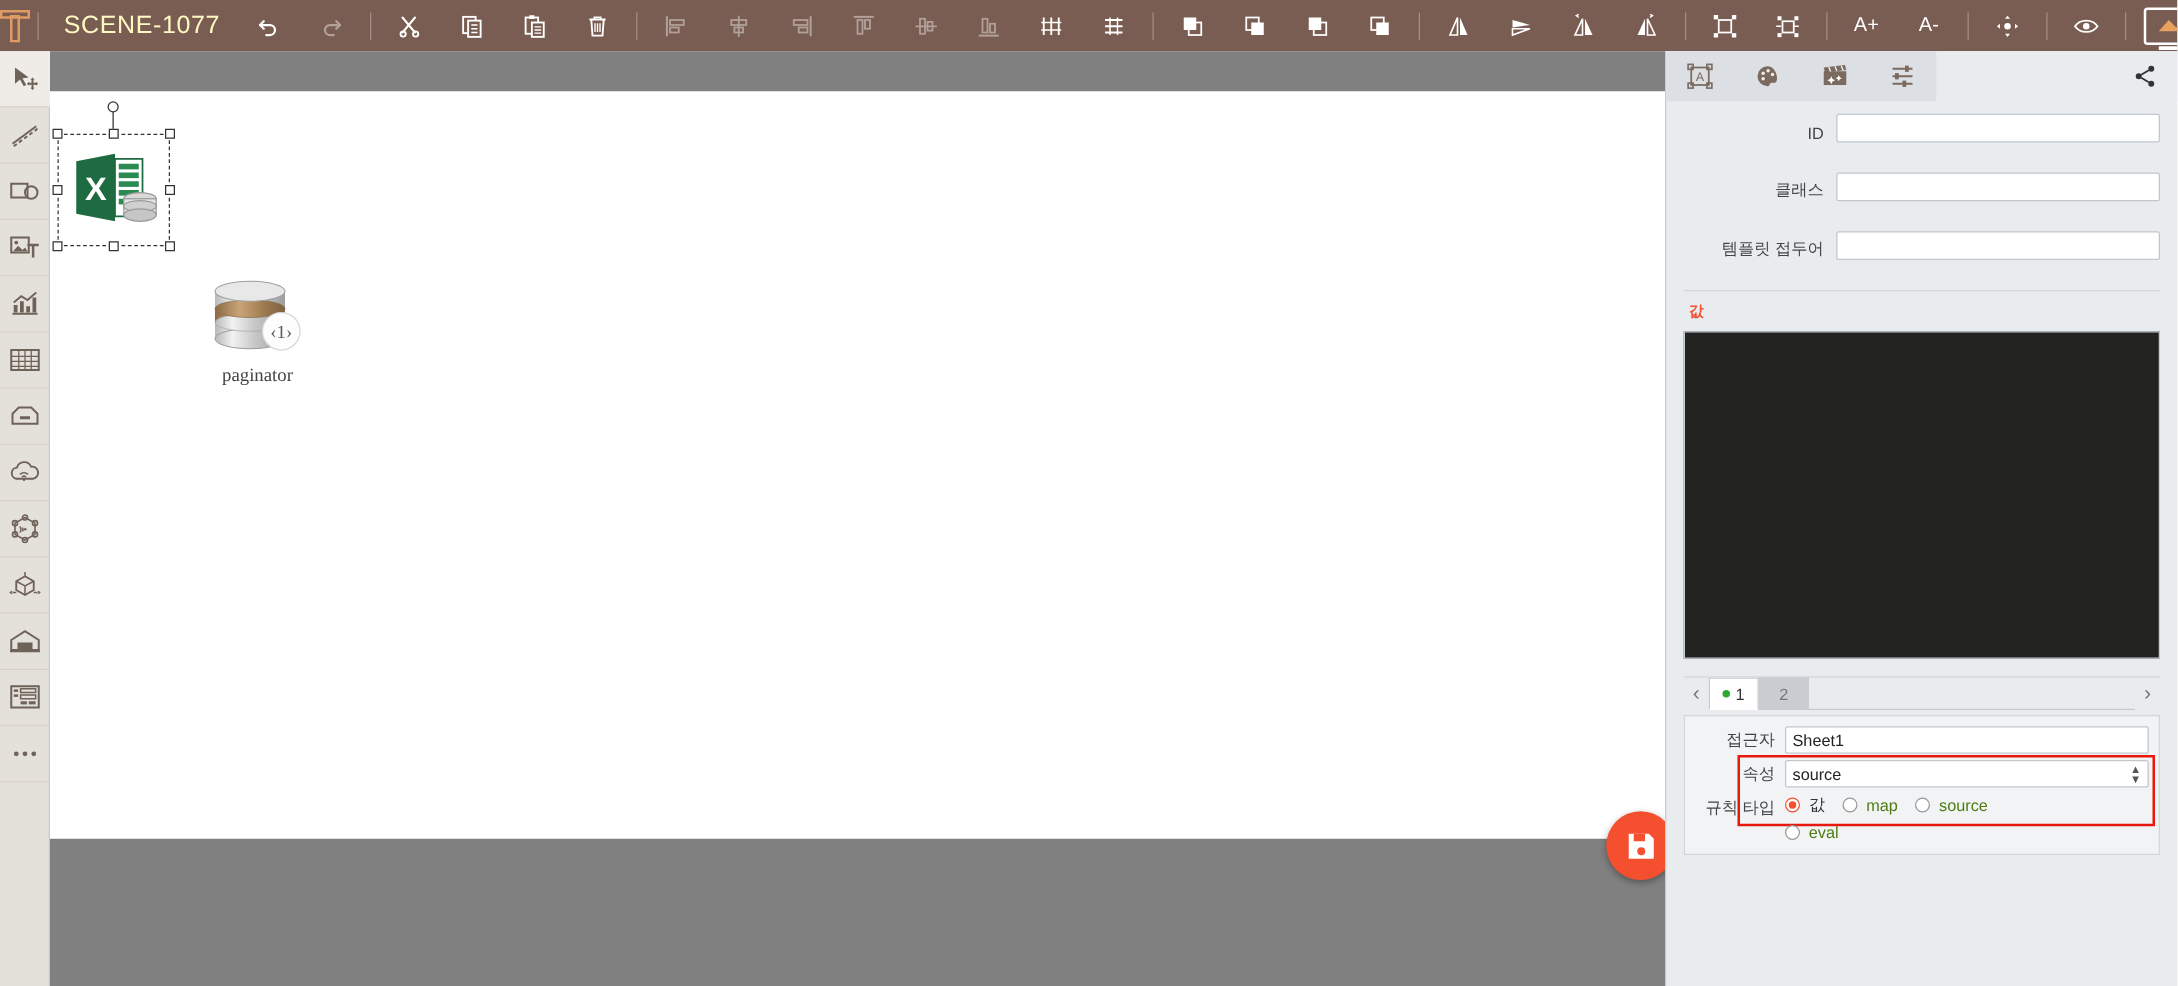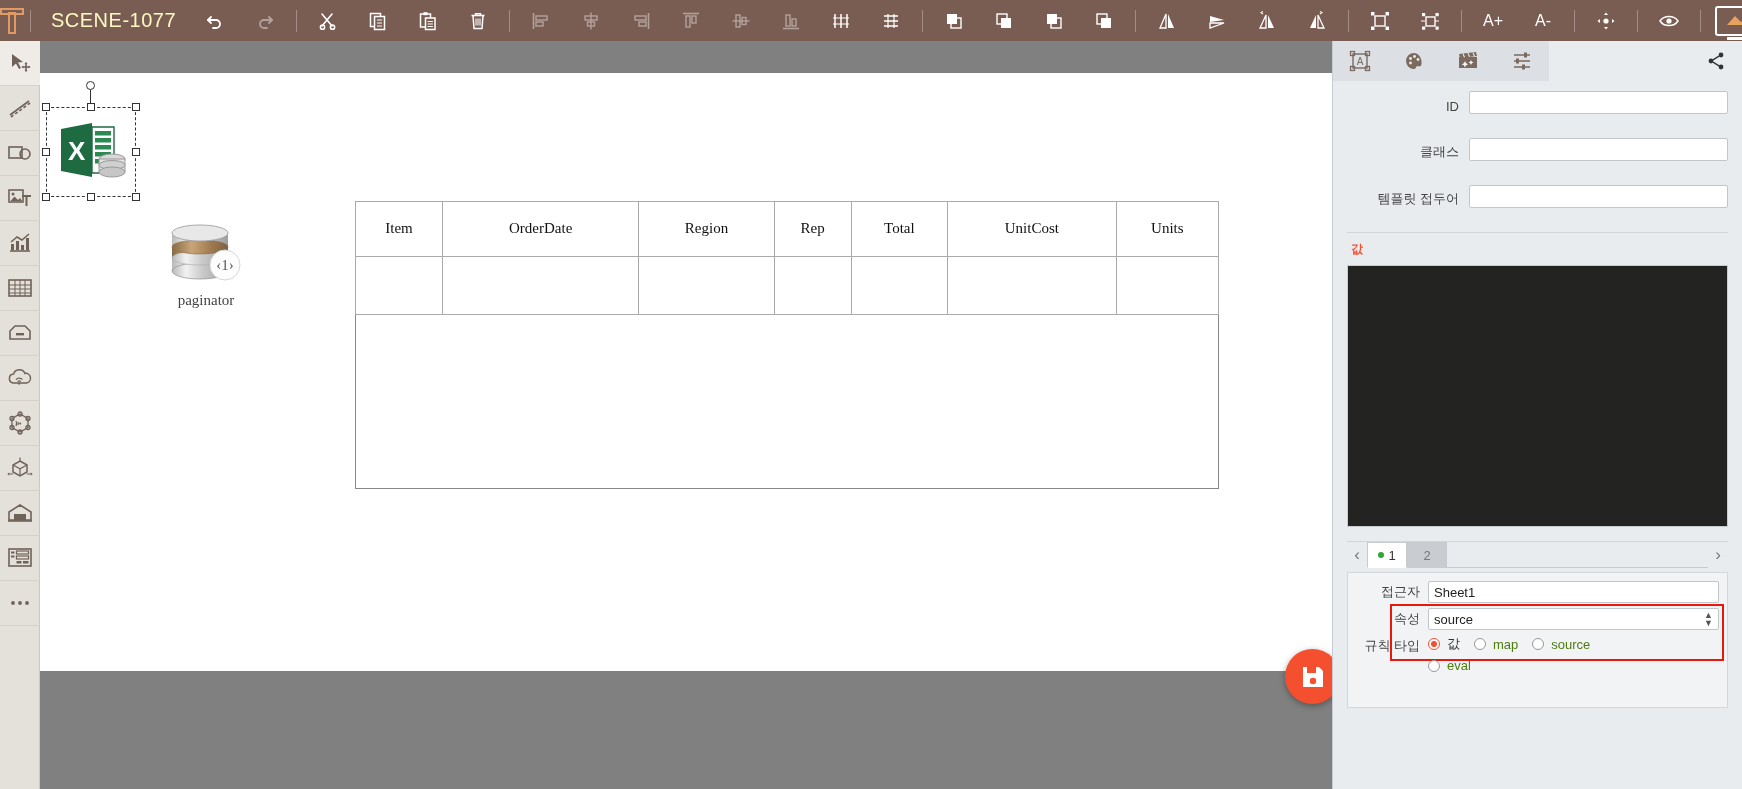--- a/index.html
+++ b/index.html
@@ -203,21 +203,21 @@
   }
   .kv-tab.sel {
     background: #fff; color: #333; border-bottom: 1px solid #fff;
   }
   .kv-dot {
     width: 6px; height: 6px; border-radius: 50%; background: #2fa82f;
     margin-right: 4px; flex: 0 0 auto;
   }
   .kv-card {
     background: #f1f3f5; border: 1px solid #d3d7db;
-    padding: 8px 8px 12px 8px; position: relative; height: 136px;
+    padding: 8px 8px 12px 8px; position: relative; height: 112px;
   }
   .kv-row { display:flex; align-items:center; margin-bottom: 5px; }
   .kv-label { width: 72px; text-align: right; padding-right: 8px; font-size: 13px; color:#444; }
   .kv-input {
     flex: 1; height: 22px; background: #fff; border: 1px solid #c2c6cb;
     font-size: 13px; padding: 0 5px; color:#222; border-radius: 2px;
     font-family: "Liberation Sans", sans-serif;
   }
   .kv-select {
     flex: 1; height: 22px; background: #fff; border: 1px solid #c2c6cb;
@@ -670,45 +670,20 @@
           <rect x="5" y="26" width="56" height="11" fill="url(#dbband)"></rect>
           <ellipse cx="33" cy="37" rx="28" ry="7" fill="url(#dbg)" stroke="#a8a8a8" stroke-width="0.6"></ellipse>
           <ellipse cx="33" cy="26" rx="28" ry="7" fill="url(#dbband)" stroke="#8a6f4d" stroke-width="0.6"></ellipse>
           <ellipse cx="33" cy="12" rx="28" ry="8" fill="#e8e8e8" stroke="#a0a0a0" stroke-width="0.9"></ellipse>
           <circle cx="58" cy="44" r="15" fill="#fdfdfd" stroke="#d7d7d7" stroke-width="1"></circle>
           <text x="58" y="49" text-anchor="middle" font-family="'Liberation Serif',serif" font-size="15" fill="#5a5a5a">‹1›</text>
         </svg>
         <div class="pg-label">paginator</div>
       </div>
 
-      <table class="data-table">
-        <tbody>
-            <tr class="hdr">
-          <td>Item</td>
-          <td>OrderDate</td>
-          <td>Region</td>
-          <td>Rep</td>
-          <td>Total</td>
-          <td>UnitCost</td>
-          <td>Units</td>
-        </tr>
-        <tr class="row1">
-          <td></td>
-          <td></td>
-          <td></td>
-          <td></td>
-          <td></td>
-          <td></td>
-          <td></td>
-        </tr>
-        <tr class="rest">
-          <td colspan="7" style="border-left:none;border-right:none;border-bottom:none;"></td>
-        </tr>
-      </tbody>
-        </table>
     </div>
 
     <div class="fab-save">
       <svg width="26" height="26" viewBox="0 0 26 26">
         <path d="M3 3 H19 L23 7 V23 H3 Z" fill="#ffffff"></path>
         <rect x="7" y="3" width="9" height="6" fill="#f4502f"></rect>
         <circle cx="13" cy="17" r="3.2" fill="#f4502f"></circle>
       </svg>
     </div>
   </div>

